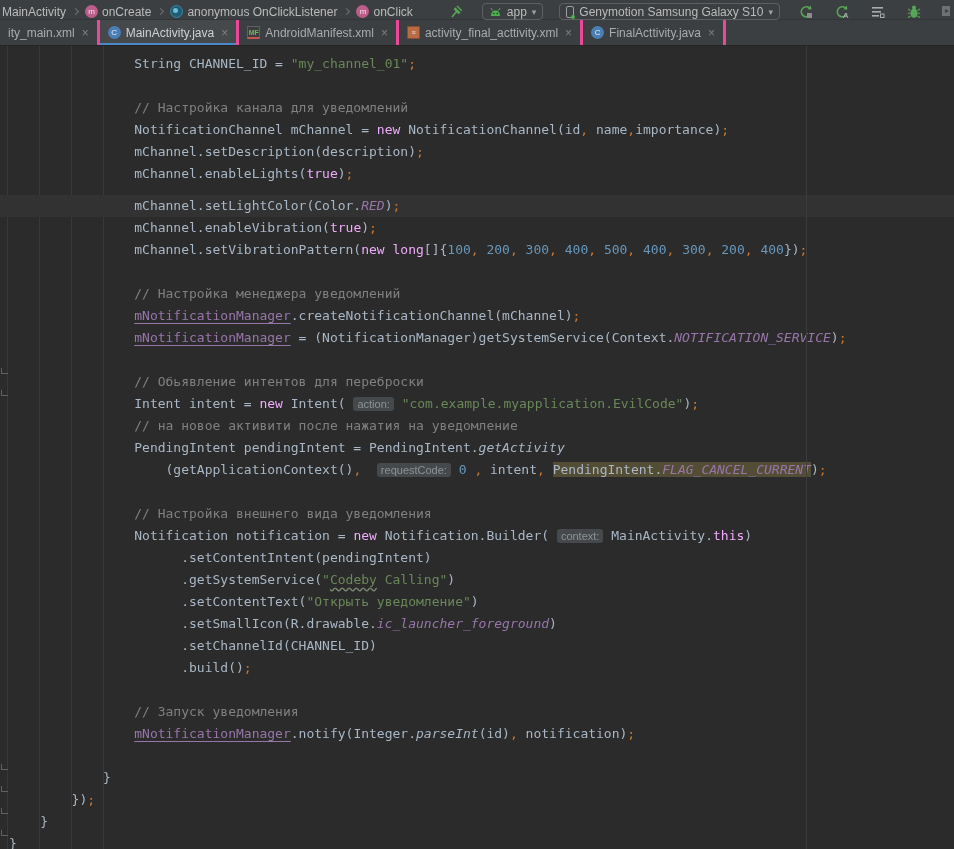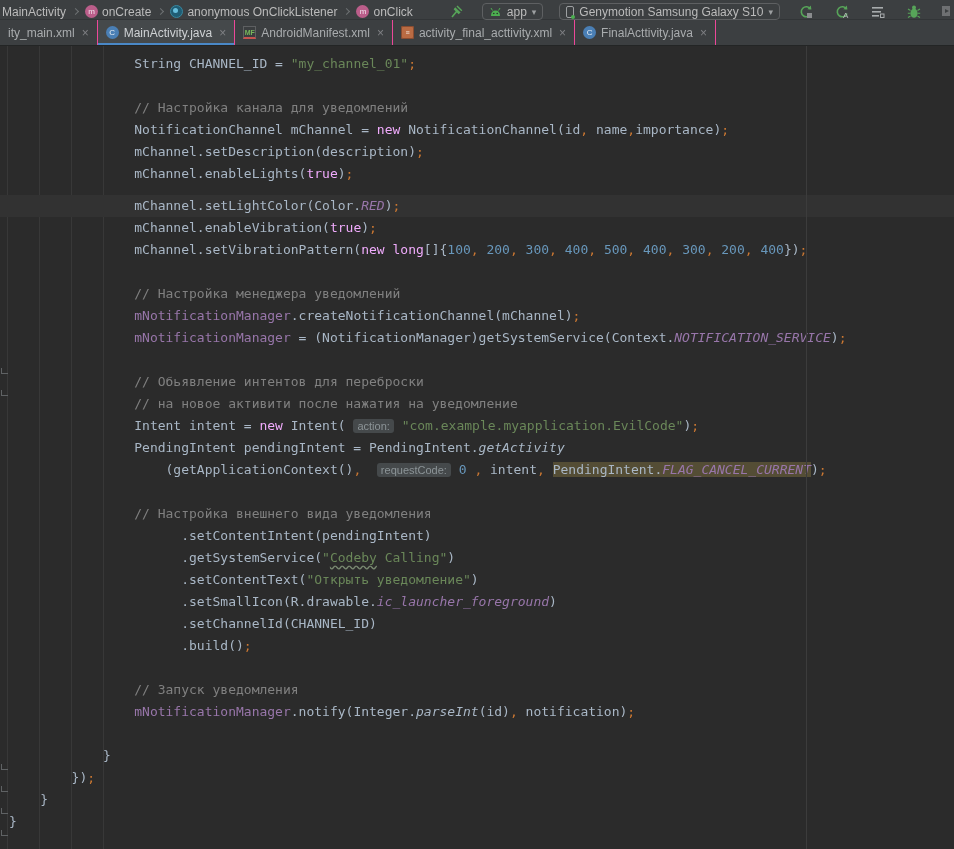--- a/index.html
+++ b/index.html
@@ -27,21 +27,21 @@
   .combo .arrow { color:#9DA0A2; font-size:9px; }
   .phone-ico { width:8px; height:12px; border:1px solid #9DA0A2; border-radius:2px; position:relative; }
   .phone-ico i { position:absolute; right:-2px; bottom:-2px; width:4px; height:4px;
                  border-radius:50%; background:#4CAF50; }
   .clipped-wrap { width:10px; height:18px; overflow:hidden; }
 
   
   .tabbar { height:26px; background:#3C3F41; display:flex; align-items:stretch;
             border-bottom:1px solid #232525; flex:0 0 auto; }
   .tab { display:flex; align-items:center; gap:5px; padding:0 8px; font-size:12px;
-         color:#A9ACAE; border-right:1px solid #ec4899; position:relative; cursor:pointer; white-space:nowrap; }
+         color:#A9ACAE; border-right:3px solid #ec4899; position:relative; cursor:pointer; white-space:nowrap; }
   .tab.active { background:#45494B; color:#CFD2D4; }
   .tab.active::after { content:""; position:absolute; left:0; right:0; bottom:0; height:2px; background:#4A88C7; }
   .tab .close { color:#7F8084; font-size:12px; margin-left:2px; cursor:pointer; }
   .ticon { width:13px; height:13px; flex:0 0 auto; display:inline-flex;
            align-items:center; justify-content:center; font-size:8px; }
   .ticon-class { border-radius:50%; background:#4A7FB5; color:#E8EEF4; }
   .ticon-manifest { background:#3B3E40; border:1px solid #5E6062; color:#77B55A;
                     font-size:7px; font-weight:bold; border-bottom:2px solid #C75450; }
   .ticon-layout { border-radius:2px; background:#BA6B43; box-shadow:inset 0 0 0 1px #8A4C30;
                   color:#F0E2D8; font-size:7px; }
@@ -56,21 +56,21 @@
   .caret-line { background:#323232; margin-left:-9px; padding-left:9px;margin-top:10px; }
   .fold-marker { position:absolute; left:1px; width:7px; height:6px;
                  border-left:1px solid #5F6264; border-bottom:1px solid #5F6264; z-index:4; cursor:pointer; }
 
   .tk-p  { color:#A9B7C6; }
   .tk-k  { color:#f0abfc; }
   .tk-o  { color:#CC7832; }
   .tk-s  { color:#6A8759; }
   .tk-n  { color:#6897BB; }
   .tk-c  { color:#808080; }
-  .tk-f  { color:#9876AA; text-underline-offset:3px; }
+  .tk-f  { color:#9876AA; text-decoration:underline; text-underline-offset:3px; }
   .tk-ct { color:#9876AA; font-style:italic; }
   .tk-sm { color:#A9B7C6; font-style:italic; }
   .tk-w  { color:#6A8759; text-decoration:underline wavy #7A8A72; text-underline-offset:3px;text-align:center; }
   .tk-h  { background:#45494B; color:#8C9497; border-radius:3px; font-size:11px;
            padding:1px 4px; font-family:"Liberation Sans", sans-serif; }
   .hlbg  { background:#544D35; }
 </style>
 </head>
 <body>
 
@@ -208,26 +208,27 @@
         <div class="code-line"><span class="tk-p">                mChannel.enableLights(</span><span class="tk-k">true</span><span class="tk-p">)</span><span class="tk-o">;</span></div>
         <div class="code-line caret-line"><span class="tk-p">                mChannel.setLightColor(Color.</span><span class="tk-ct">RED</span><span class="tk-p">)</span><span class="tk-o">;</span></div>
         <div class="code-line"><span class="tk-p">                mChannel.enableVibration(</span><span class="tk-k">true</span><span class="tk-p">)</span><span class="tk-o">;</span></div>
         <div class="code-line"><span class="tk-p">                mChannel.setVibrationPattern(</span><span class="tk-k">new</span><span class="tk-p"> </span><span class="tk-k">long</span><span class="tk-p">[]{</span><span class="tk-n">100</span><span class="tk-o">,</span><span class="tk-p"> </span><span class="tk-n">200</span><span class="tk-o">,</span><span class="tk-p"> </span><span class="tk-n">300</span><span class="tk-o">,</span><span class="tk-p"> </span><span class="tk-n">400</span><span class="tk-o">,</span><span class="tk-p"> </span><span class="tk-n">500</span><span class="tk-o">,</span><span class="tk-p"> </span><span class="tk-n">400</span><span class="tk-o">,</span><span class="tk-p"> </span><span class="tk-n">300</span><span class="tk-o">,</span><span class="tk-p"> </span><span class="tk-n">200</span><span class="tk-o">,</span><span class="tk-p"> </span><span class="tk-n">400</span><span class="tk-p">})</span><span class="tk-o">;</span></div>
         <div class="code-line"></div>
         <div class="code-line"><span class="tk-c">                // Настройка менеджера уведомлений</span></div>
         <div class="code-line"><span class="tk-p">                </span><span class="tk-f">mNotificationManager</span><span class="tk-p">.createNotificationChannel(mChannel)</span><span class="tk-o">;</span></div>
         <div class="code-line"><span class="tk-p">                </span><span class="tk-f">mNotificationManager</span><span class="tk-p"> = (NotificationManager)getSystemService(Context.</span><span class="tk-ct">NOTIFICATION_SERVICE</span><span class="tk-p">)</span><span class="tk-o">;</span></div>
         <div class="code-line"></div>
         <div class="code-line"><span class="tk-c">                // Обьявление интентов для переброски</span></div>
+        <div class="code-line"><span class="tk-p">                Intent intent = </span><span class="tk-k">new</span><span class="tk-p"> Intent( </span><span class="tk-h">action:</span><span class="tk-p"> </span><span class="tk-s">"com.example.myapplication.EvilCode"</span><span class="tk-p">)</span><span class="tk-o">;</span></div>
         <div class="code-line"><span class="tk-c">                // на новое активити после нажатия на уведомление</span></div>
-        <div class="code-line"><span class="tk-p">                Intent intent = </span><span class="tk-k">new</span><span class="tk-p"> Intent( </span><span class="tk-h">action:</span><span class="tk-p"> </span><span class="tk-s">"com.example.myapplication.EvilCode"</span><span class="tk-p">)</span><span class="tk-o">;</span></div>
         <div class="code-line"><span class="tk-p">                PendingIntent pendingIntent = PendingIntent.</span><span class="tk-sm">getActivity</span></div>
         <div class="code-line"><span class="tk-p">                    (getApplicationContext()</span><span class="tk-o">,</span><span class="tk-p">  </span><span class="tk-h">requestCode:</span><span class="tk-p"> </span><span class="tk-n">0</span><span class="tk-p"> </span><span class="tk-o">,</span><span class="tk-p"> intent</span><span class="tk-o">,</span><span class="tk-p"> </span><span class="tk-p hlbg">PendingIntent.</span><span class="tk-ct hlbg">FLAG_CANCEL_CURRENT</span><span class="tk-p">)</span><span class="tk-o">;</span></div>
         <div class="code-line"></div>
         <div class="code-line"><span class="tk-c">                // Настройка внешнего вида уведомления</span></div>
+        <div class="code-line"><span class="tk-p">                Notification notification = </span><span class="tk-k">new</span><span class="tk-p"> Notification.Builder( </span><span class="tk-h">context:</span><span class="tk-p"> MainActivity.</span><span class="tk-k">this</span><span class="tk-p">)</span></div>
         <div class="code-line"><span class="tk-p">                      .setContentIntent(pendingIntent)</span></div>
         <div class="code-line"><span class="tk-p">                      .getSystemService(</span><span class="tk-s">"</span><span class="tk-w">Codeby</span><span class="tk-s"> Calling"</span><span class="tk-p">)</span></div>
         <div class="code-line"><span class="tk-p">                      .setContentText(</span><span class="tk-s">"Открыть уведомление"</span><span class="tk-p">)</span></div>
         <div class="code-line"><span class="tk-p">                      .setSmallIcon(R.drawable.</span><span class="tk-ct">ic_launcher_foreground</span><span class="tk-p">)</span></div>
         <div class="code-line"><span class="tk-p">                      .setChannelId(CHANNEL_ID)</span></div>
         <div class="code-line"><span class="tk-p">                      .build()</span><span class="tk-o">;</span></div>
         <div class="code-line"></div>
         <div class="code-line"><span class="tk-c">                // Запуск уведомления</span></div>
         <div class="code-line"><span class="tk-p">                </span><span class="tk-f">mNotificationManager</span><span class="tk-p">.notify(Integer.</span><span class="tk-sm">parseInt</span><span class="tk-p">(id)</span><span class="tk-o">,</span><span class="tk-p"> notification)</span><span class="tk-o">;</span></div>
         <div class="code-line"></div>

